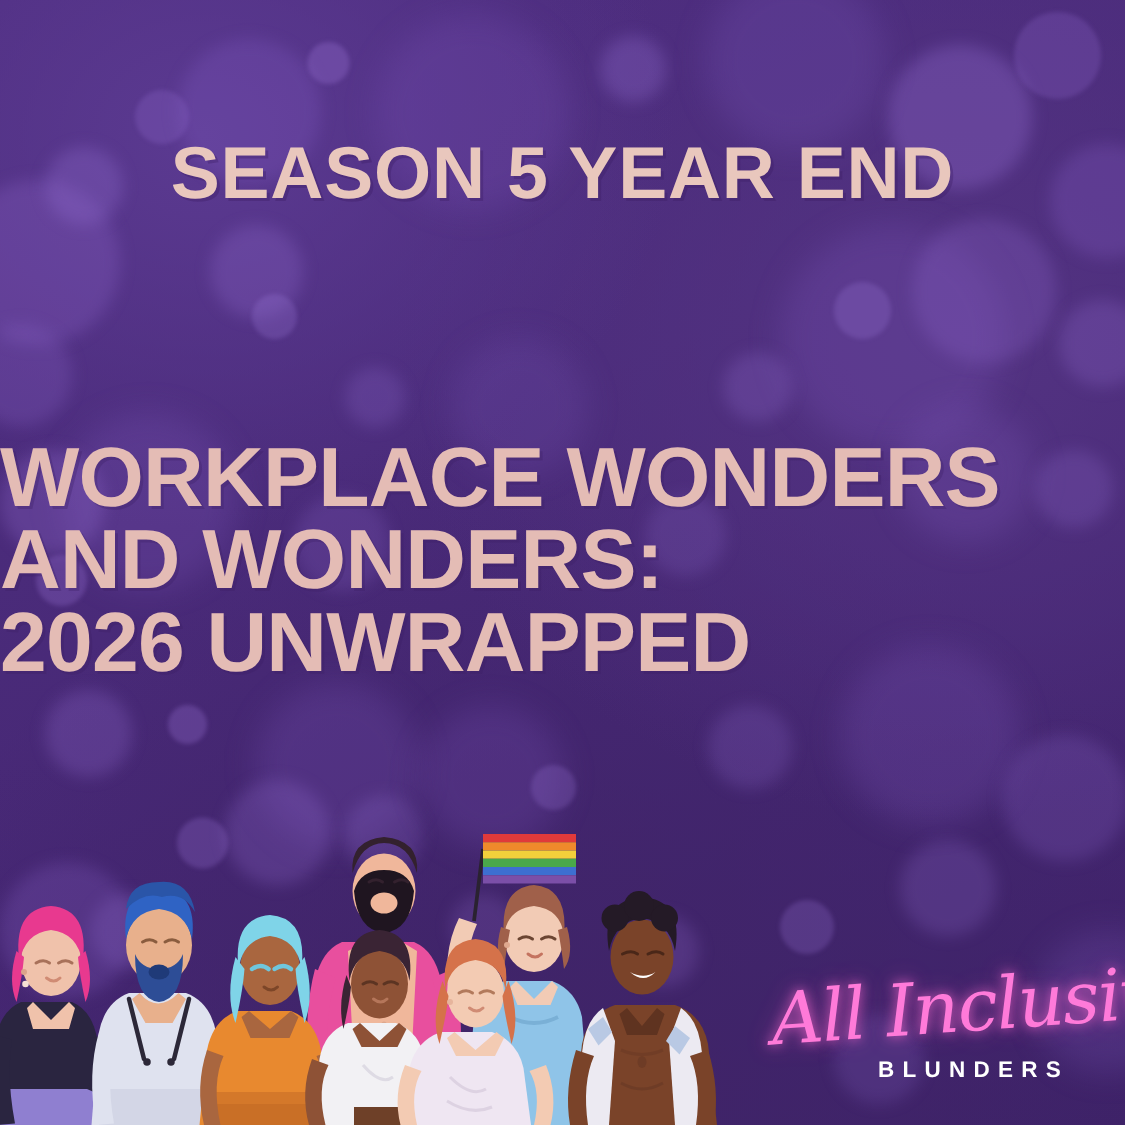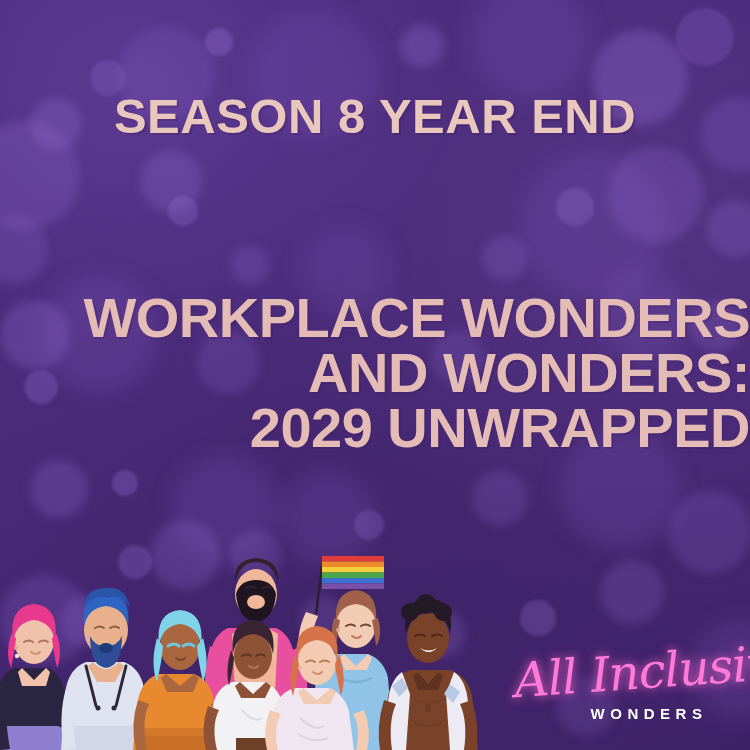--- a/index.html
+++ b/index.html
@@ -34,21 +34,21 @@
     text-align:center;
     font-size:49px;
     font-weight:bold;
     letter-spacing:0.5px;
     color:#e9c7bd;
     text-shadow:2px 2px 0 rgba(60,30,100,0.35);
   }
 
   .maintitle {
     position:absolute; left:0; top:290px; width:750px;
-    text-align:right;
+    text-align:left;
     color:#e4bcb5;
     font-weight:bold;
     font-size:57px;
     line-height:55px;
     letter-spacing:-0.5px;
     text-shadow:2px 2px 0 rgba(60,30,100,0.3);
   }
   .maintitle .ln { display:block; white-space:nowrap; }
   .maintitle .ln1 { font-size:56px; }
   .maintitle .ln2 { font-size:56px; }
@@ -137,26 +137,26 @@
     <div class="bokeh bk-soft" style="left:600px;  top:560px;  width:64px;  height:64px;  background:rgba(150,112,212,0.22);"></div>
     <div class="bokeh bk-crisp" style="left:520px;  top:600px;  width:36px;  height:36px;  background:rgba(158,120,220,0.24);"></div>
     <div class="bokeh bk-soft2" style="left:690px;  top:620px;  width:96px;  height:96px;  background:rgba(128,90,192,0.22);"></div>
     <div class="bokeh bk-soft" style="left:556px;  top:676px;  width:60px;  height:60px;  background:rgba(142,104,204,0.20);"></div>
     <div class="bokeh bk-soft" style="left:418px;  top:610px;  width:48px;  height:48px;  background:rgba(148,110,210,0.22);"></div>
     <div class="bokeh bk-soft" style="left:300px;  top:596px;  width:44px;  height:44px;  background:rgba(148,110,210,0.20);"></div>
     <div class="bokeh bk-soft" style="left:60px;   top:596px;  width:50px;  height:50px;  background:rgba(150,112,212,0.22);"></div>
   </div>
 
   <div class="text-layer">
-    <div class="season">SEASON 8 YEAR END</div>
+    <div class="season">SEASON 5 YEAR END</div>
 
     <div class="maintitle">
       <span class="ln ln1">WORKPLACE WONDERS</span>
       <span class="ln ln2">AND WONDERS:</span>
-      <span class="ln ln3">2029 UNWRAPPED</span>
+      <span class="ln ln3">2026 UNWRAPPED</span>
     </div>
   </div>
 
   <div class="people">
     <svg viewBox="0 0 520 200" xmlns="http://www.w3.org/2000/svg" aria-hidden="true">
 
       <g>
         <path d="M228 78 q-14 6 -18 26 l-6 96 h96 l-6 -96 q-4 -20 -18 -26 z" fill="#e84f9e"></path>
         <path d="M244 78 l12 16 l12 -16 l10 6 l-6 116 h-34 l-6 -116 z" fill="#f0b79b"></path>
         <path d="M240 84 q16 12 32 0 l-6 14 q-10 6 -20 0 z" fill="#f7e3dc"></path>
@@ -321,16 +321,16 @@
 
         <path d="M384 150 q-8 26 -4 50 l12 0 q-4 -28 4 -46z" fill="#7a4329"></path>
         <path d="M472 150 q8 26 4 50 l-12 0 q4 -28 -4 -46z" fill="#7a4329"></path>
       </g>
 
     </svg>
   </div>
 
   <div class="logo">
     <div class="logo-script">All Inclusive</div>
-    <div class="logo-podcast">WONDERS</div>
+    <div class="logo-podcast">BLUNDERS</div>
   </div>
 
 </div>
 
 </body></html>

